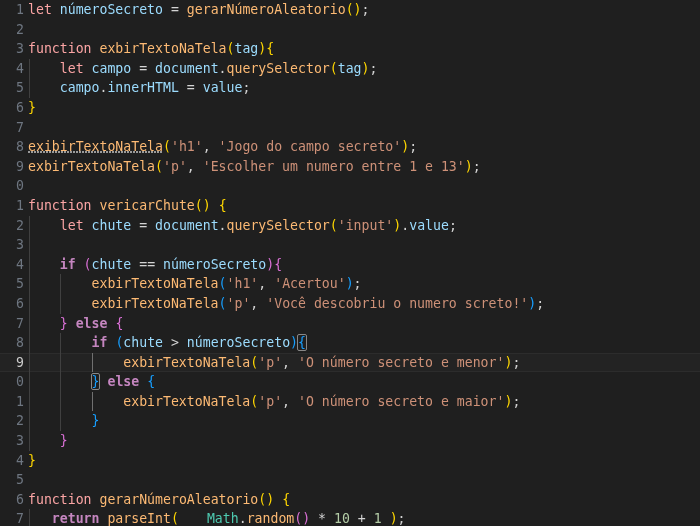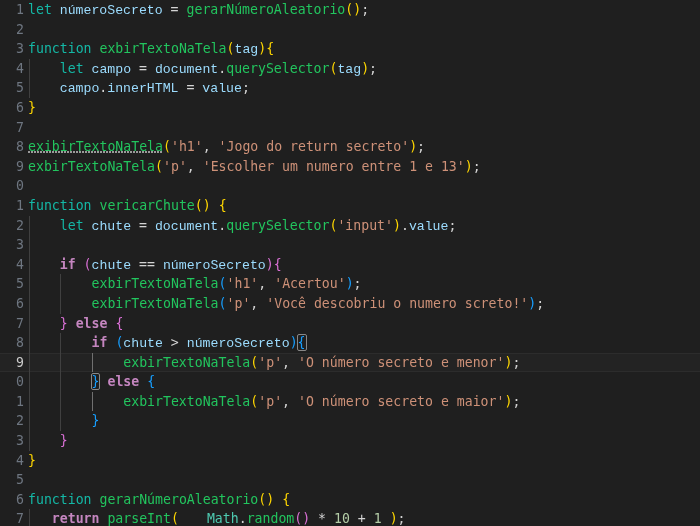--- a/index.html
+++ b/index.html
@@ -43,24 +43,24 @@
     text-align:right;
   }
   .row.current .gutter{color:#cccccc;}
   .code{
     position:absolute;
     left:28px;top:0;
     right:0;
     color:#cccccc;
   }
   
-  .kw      {color:#14b8a6;}  
+  .kw      {color:#fca5a5;}  
   .ctl     {color:#c586c0;font-weight:bold;}  
-  .var     {color:#9cdcfe;font-family:Liberation Mono, monospace;}  
-  .fn      {color:#22c55e;margin-top:43px;}  
+  .var     {color:#9cdcfe;}  
+  .fn      {color:#fdba74;margin-top:43px;}  
   .str     {color:#ce9178;}  
   .num     {color:#b5cea8;}  
   .cls     {color:#4ec9b0;margin-left:28px;}  
   .op      {color:#d4d4d4;}  
   .b1      {color:#ffd700;}  
   .b2      {color:#da70d6;}  
   .b3      {color:#179fff;}
   
   .ig{
     position:absolute;
@@ -97,21 +97,21 @@
 <body>
 
 <div id="editor">
     <div class="row"><div class="gutter"><span>1</span></div><div class="code"><span class="kw">let</span><span class="op"> </span><span class="var">númeroSecreto</span><span class="op"> = </span><span class="fn">gerarNúmeroAleatorio</span><span class="b1">(</span><span class="b1">)</span><span class="op">;</span></div></div>
     <div class="row"><div class="gutter"><span>2</span></div><div class="code"></div></div>
     <div class="row"><div class="gutter"><span>3</span></div><div class="code"><span class="kw">function</span><span class="op"> </span><span class="fn">exbirTextoNaTela</span><span class="b1">(</span><span class="var">tag</span><span class="b1">)</span><span class="b1">{</span></div></div>
     <div class="row"><div class="gutter"><span>4</span></div><div class="ig" style="left: 28.5px;"></div><div class="code"><span class="op">    </span><span class="kw">let</span><span class="op"> </span><span class="var">campo</span><span class="op"> = </span><span class="var">document</span><span class="op">.</span><span class="fn">querySelector</span><span class="b1">(</span><span class="var">tag</span><span class="b1">)</span><span class="op">;</span></div></div>
     <div class="row"><div class="gutter"><span>5</span></div><div class="ig" style="left: 28.5px;"></div><div class="code"><span class="op">    </span><span class="var">campo</span><span class="op">.</span><span class="var">innerHTML</span><span class="op"> = </span><span class="var">value</span><span class="op">;</span></div></div>
     <div class="row"><div class="gutter"><span>6</span></div><div class="code"><span class="b1">}</span></div></div>
     <div class="row"><div class="gutter"><span>7</span></div><div class="code"></div></div>
-    <div class="row"><div class="gutter"><span>8</span></div><div class="code"><span class="fn squiggle">exibirTextoNaTela</span><span class="b1">(</span><span class="str">'h1'</span><span class="op">, </span><span class="str">'Jogo do return secreto'</span><span class="b1">)</span><span class="op">;</span></div></div>
+    <div class="row"><div class="gutter"><span>8</span></div><div class="code"><span class="fn squiggle">exibirTextoNaTela</span><span class="b1">(</span><span class="str">'h1'</span><span class="op">, </span><span class="str">'Jogo do campo secreto'</span><span class="b1">)</span><span class="op">;</span></div></div>
     <div class="row"><div class="gutter"><span>9</span></div><div class="code"><span class="fn">exbirTextoNaTela</span><span class="b1">(</span><span class="str">'p'</span><span class="op">, </span><span class="str">'Escolher um numero entre 1 e 13'</span><span class="b1">)</span><span class="op">;</span></div></div>
     <div class="row"><div class="gutter"><span>0</span></div><div class="code"></div></div>
     <div class="row"><div class="gutter"><span>1</span></div><div class="code"><span class="kw">function</span><span class="op"> </span><span class="fn">vericarChute</span><span class="b1">(</span><span class="b1">)</span><span class="op"> </span><span class="b1">{</span></div></div>
     <div class="row"><div class="gutter"><span>2</span></div><div class="ig" style="left: 28.5px;"></div><div class="code"><span class="op">    </span><span class="kw">let</span><span class="op"> </span><span class="var">chute</span><span class="op"> = </span><span class="var">document</span><span class="op">.</span><span class="fn">querySelector</span><span class="b1">(</span><span class="str">'input'</span><span class="b1">)</span><span class="op">.</span><span class="var">value</span><span class="op">;</span></div></div>
     <div class="row"><div class="gutter"><span>3</span></div><div class="ig" style="left: 28.5px;"></div><div class="code"></div></div>
     <div class="row"><div class="gutter"><span>4</span></div><div class="ig" style="left: 28.5px;"></div><div class="code"><span class="op">    </span><span class="ctl">if</span><span class="op"> </span><span class="b2">(</span><span class="var">chute</span><span class="op"> == </span><span class="var">númeroSecreto</span><span class="b2">)</span><span class="b2">{</span></div></div>
     <div class="row"><div class="gutter"><span>5</span></div><div class="ig" style="left: 28.5px;"></div><div class="ig" style="left: 60.22px;"></div><div class="code"><span class="op">        </span><span class="fn">exbirTextoNaTela</span><span class="b3">(</span><span class="str">'h1'</span><span class="op">, </span><span class="str">'Acertou'</span><span class="b3">)</span><span class="op">;</span></div></div>
     <div class="row"><div class="gutter"><span>6</span></div><div class="ig" style="left: 28.5px;"></div><div class="ig" style="left: 60.22px;"></div><div class="code"><span class="op">        </span><span class="fn">exbirTextoNaTela</span><span class="b3">(</span><span class="str">'p'</span><span class="op">, </span><span class="str">'Você descobriu o numero screto!'</span><span class="b3">)</span><span class="op">;</span></div></div>
     <div class="row"><div class="gutter"><span>7</span></div><div class="ig" style="left: 28.5px;"></div><div class="code"><span class="op">    </span><span class="b2">}</span><span class="op"> </span><span class="ctl">else</span><span class="op"> </span><span class="b2">{</span></div></div>
     <div class="row"><div class="gutter"><span>8</span></div><div class="ig" style="left: 28.5px;"></div><div class="ig" style="left: 60.22px;"></div><div class="code"><span class="op">        </span><span class="ctl">if</span><span class="op"> </span><span class="b3">(</span><span class="var">chute</span><span class="op"> &gt; </span><span class="var">númeroSecreto</span><span class="b3">)</span><span class="b3 bm">{</span></div></div>

